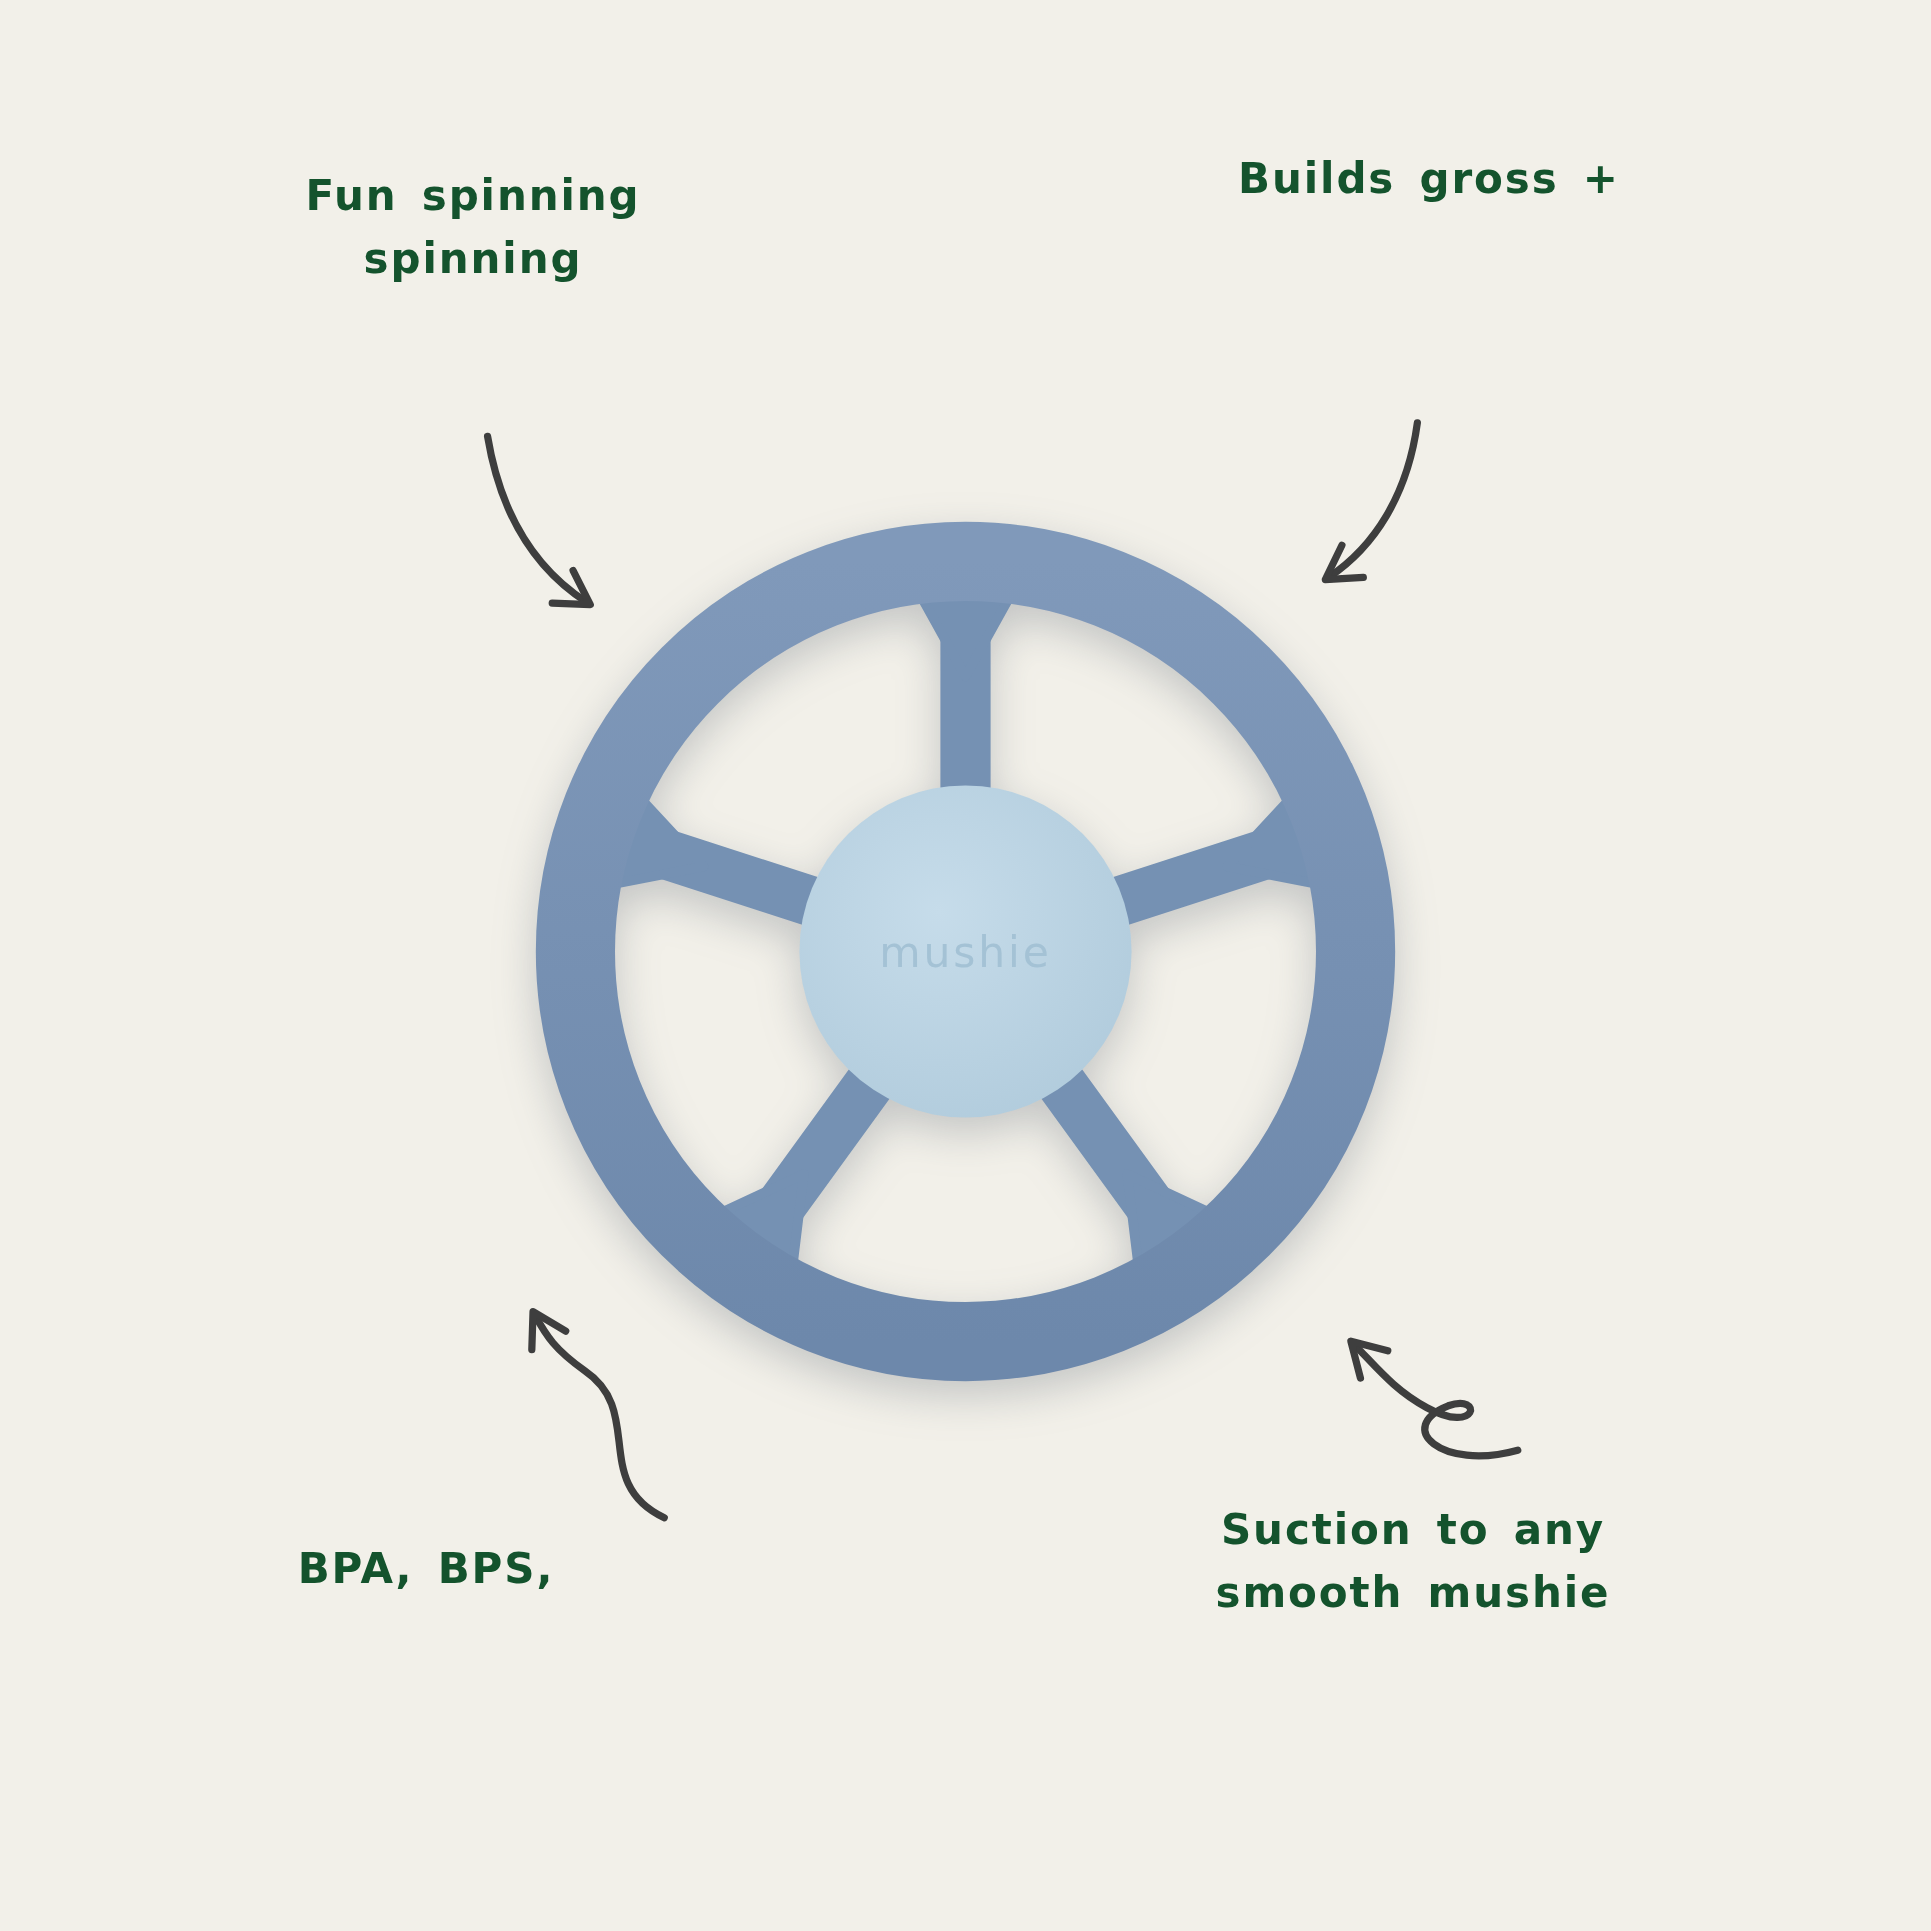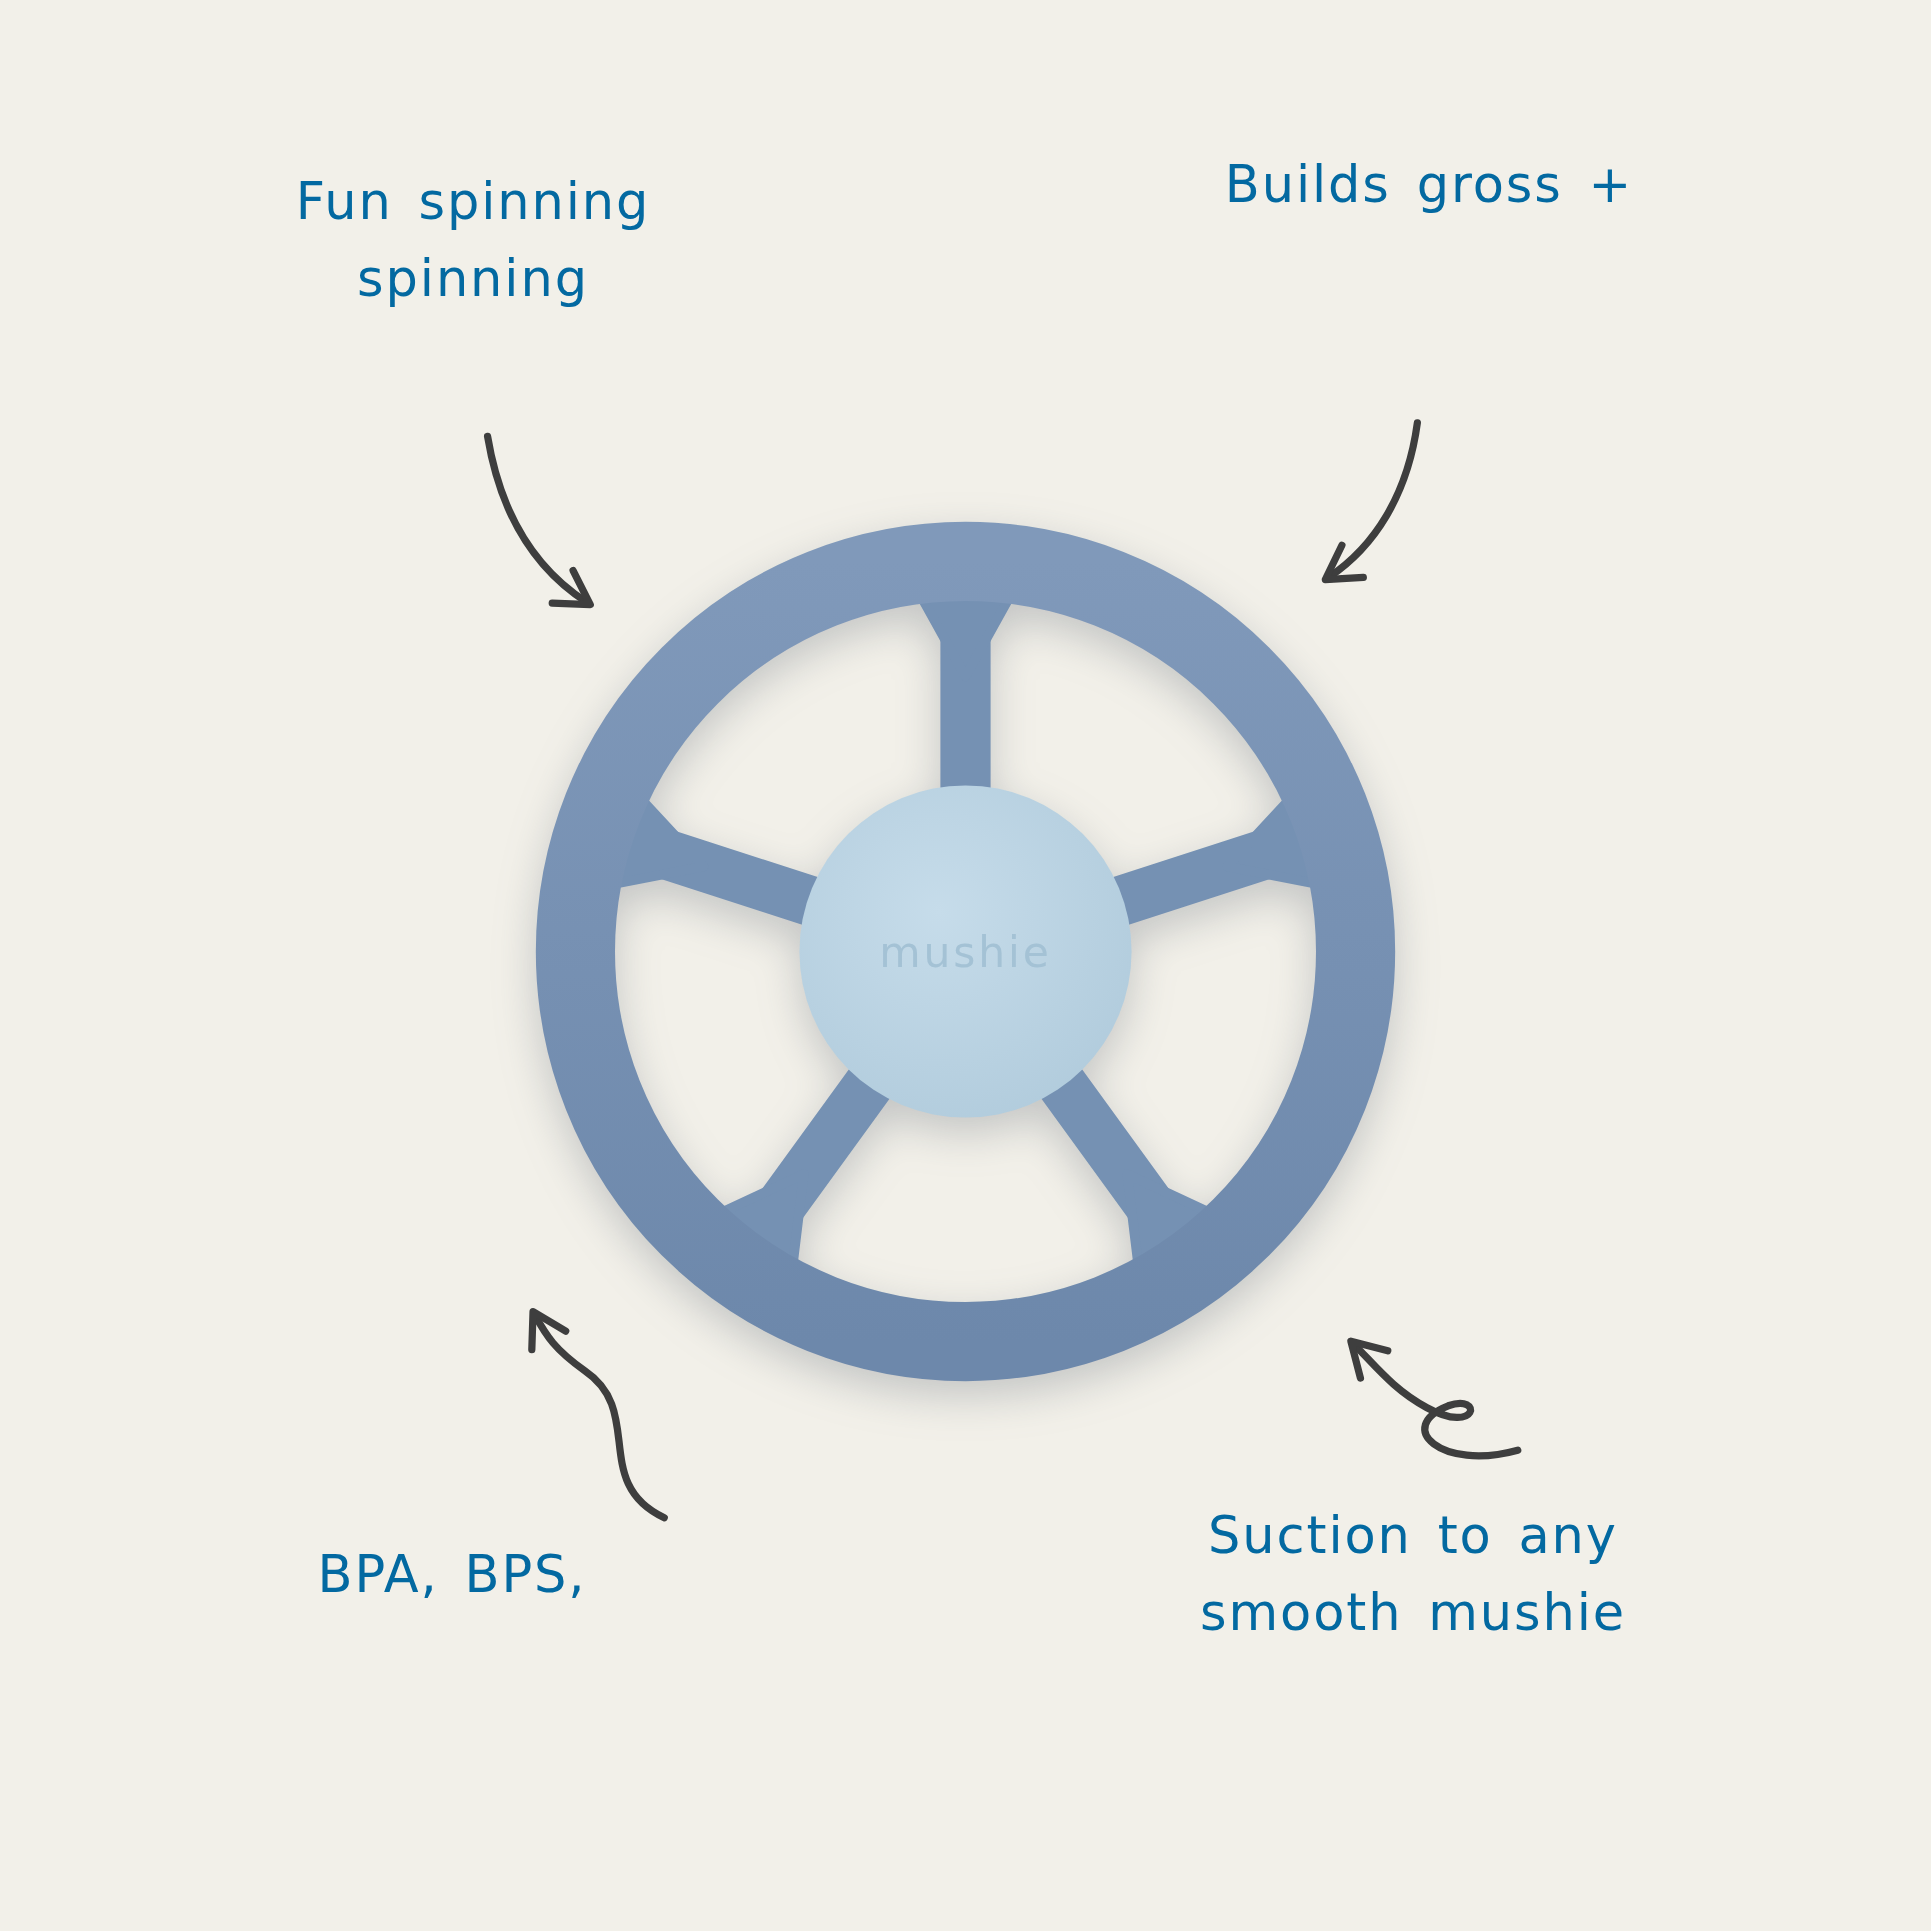--- a/index.html
+++ b/index.html
@@ -20,31 +20,31 @@
   }
   .wheel {
     position: absolute; left: 531px; top: 517px;
     width: 869px; height: 869px;
     filter: drop-shadow(0 15.4px 21px rgba(90,100,112,0.30));
   }
   .label {
     position: absolute;
     transform: translateX(-50%);
     text-align: center;
-    color: #0369a1;
-    font-size: 51px;
-    font-weight: 400;
+    color: #14532d;
+    font-size: 42px;
+    font-weight: 700;
     line-height: 1.5;
     letter-spacing: 1.9px;
     word-spacing: 7.7px;
     white-space: nowrap;
   }
   .label.tl { left: 473px;  top: 164px; }
   .label.tr { left: 1429px; top: 147px; }
-  .label.bl { left: 452px;  top: 1537px; }
+  .label.bl { left: 426px;  top: 1537px; }
   .label.br { left: 1413px; top: 1498px; }
   .arrow-path {
     fill: none;
     stroke: #3e3e3e;
     stroke-width: 7.5;
     stroke-linecap: round;
     stroke-linejoin: round;
   }
   .brand-text {
     font-family: "DejaVu Sans", "Liberation Sans", sans-serif;

